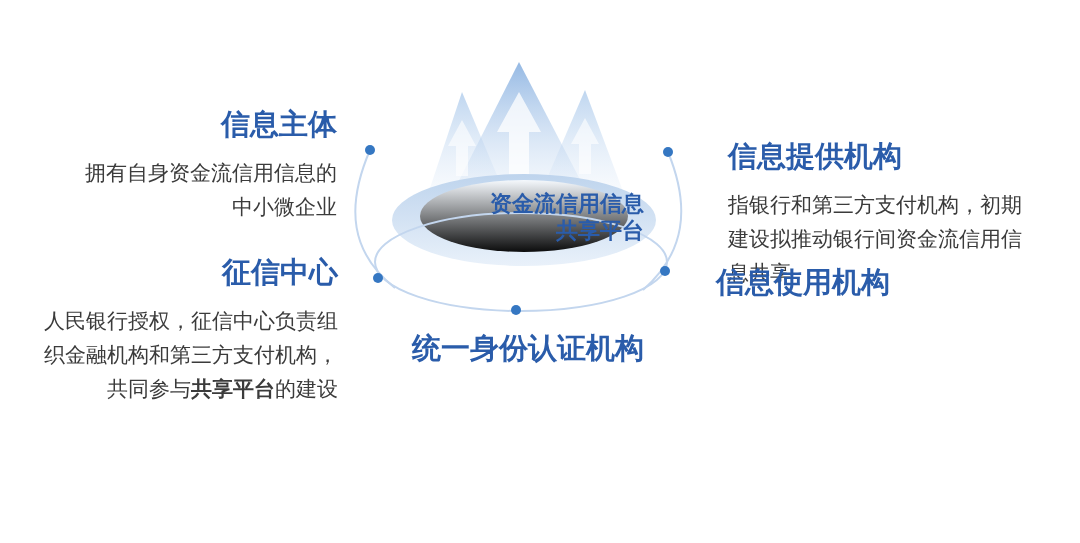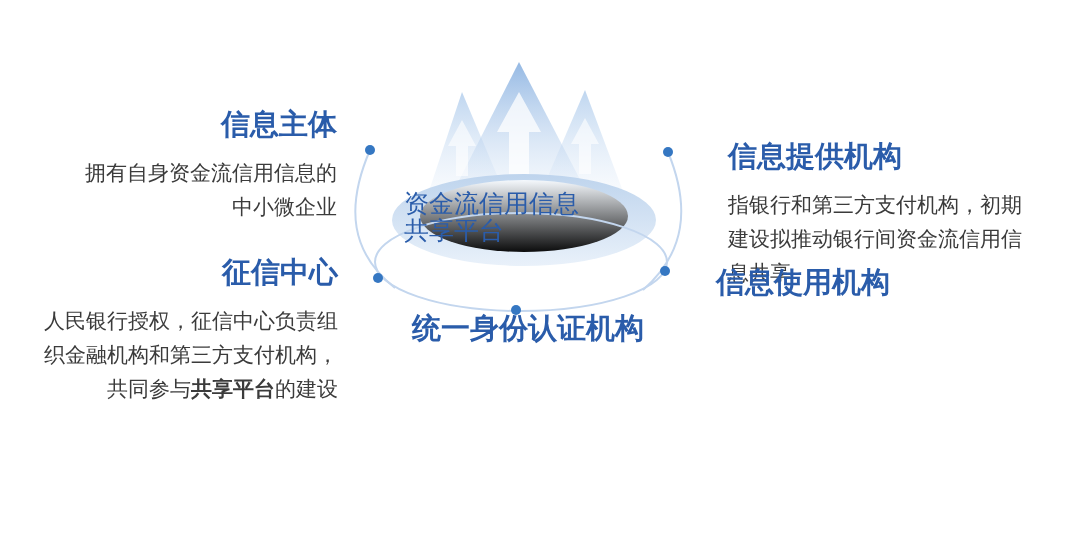--- a/index.html
+++ b/index.html
@@ -33,45 +33,45 @@
     color:var(--body);
     white-space:pre-line;
   }
   .align-right{text-align:right;}
   .align-left{text-align:left;}
 
   .sec-subject{top:108px;right:743px;width:340px;}
   .sec-credit{top:256px;right:742px;width:345px;}
   .sec-provider{top:108px;left:728px;width:330px;margin-top:32px;}
   .sec-user{top:266px;left:716px;width:345px;}
-  .sec-auth{top:312px;left:344px;width:368px;}
+  .sec-auth{top:332px;left:344px;width:368px;}
   .sec-auth h2{text-align:center;}
 
   .bold-inline{font-weight:bold;}
   .principle{
     font-size:21px;
     line-height:34px;
     font-weight:bold;
     color:var(--red);
     white-space:pre-line;
   }
 
   .center-art{
     position:absolute;
     left:325px;top:48px;
     width:390px;height:290px;
   }
   .center-label{
     position:absolute;
     left:404px;top:190px;
     width:240px;
-    text-align:left;
+    text-align:right;
     color:var(--accent);
-    font-weight:normal;
-    font-size:25px;
+    font-weight:bold;
+    font-size:22px;
     line-height:27px;
   }
 </style>
 </head>
 <body>
 
 <div class="canvas">
 
   <svg class="center-art" viewBox="0 0 390 290">
     <defs>

